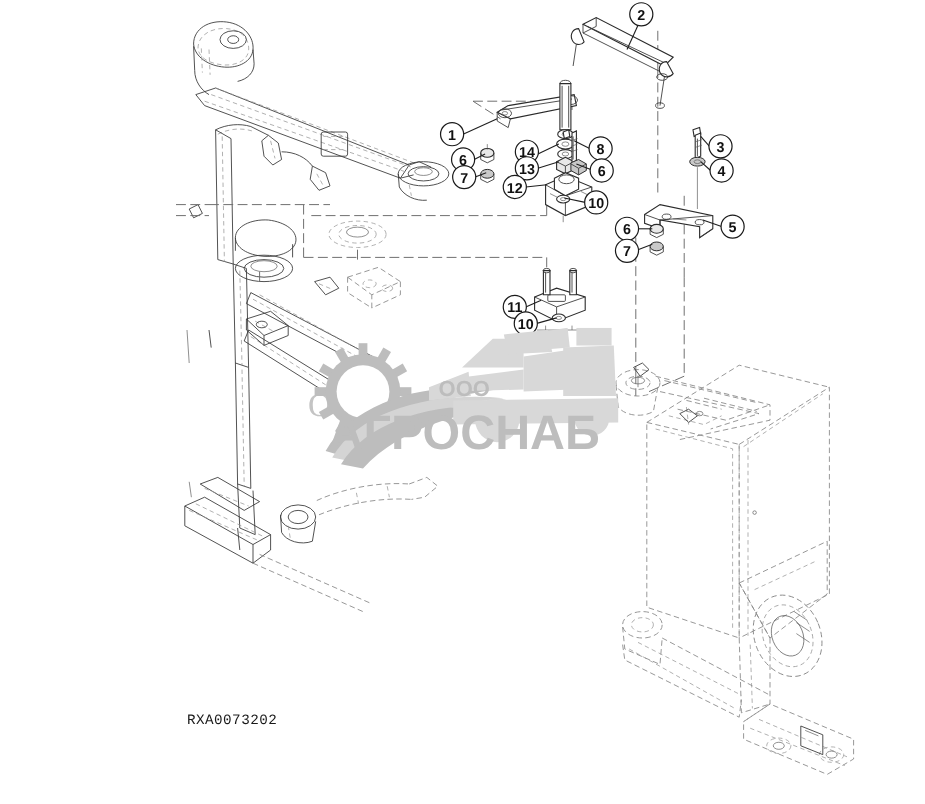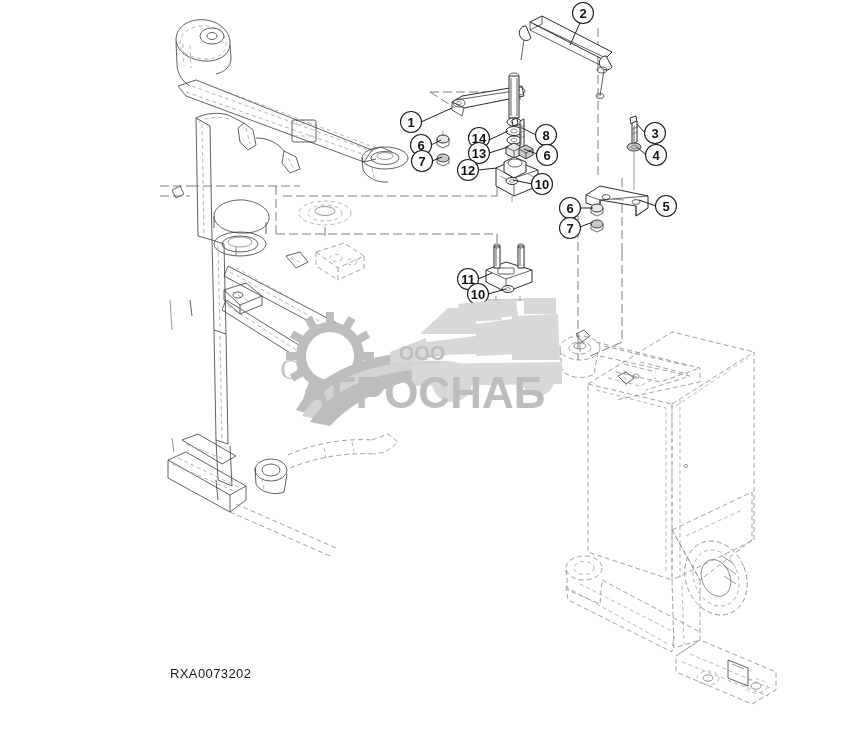--- a/index.html
+++ b/index.html
@@ -41,25 +41,25 @@
     font-family: "Liberation Sans", sans-serif;
     font-size: 13px;
     font-weight: bold;
     fill: #111111;
     text-anchor: middle;
     dominant-baseline: central;
   }
   #partnumber {
     position: absolute;
     left: 170px;
-    top: 666px;
+    top: 647px;
     font-size: 13px;
     letter-spacing: 0.4px;
     color: #1a1a1a;
-    font-family: Liberation Sans, sans-serif;
+    font-family: Liberation Mono, monospace;
     white-space: nowrap;
   }
   #watermark {
     position: absolute;
     left: 262px;
     top: 298px;
     width: 320px;
     height: 135px;
     pointer-events: none;
   }

